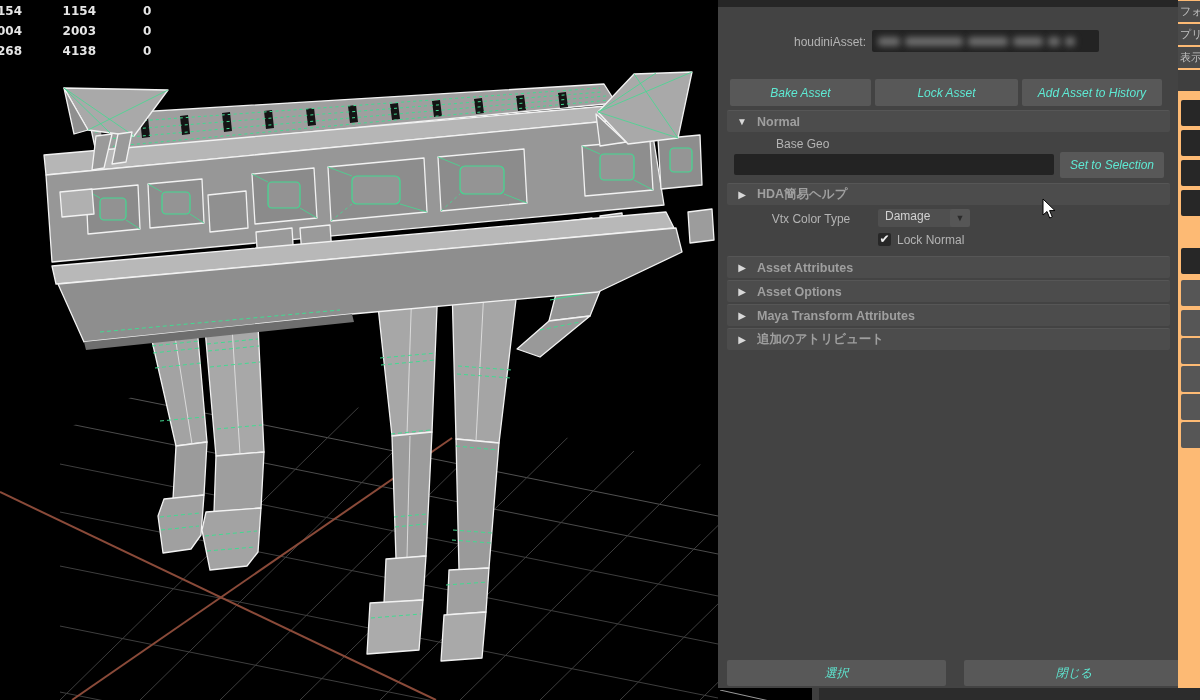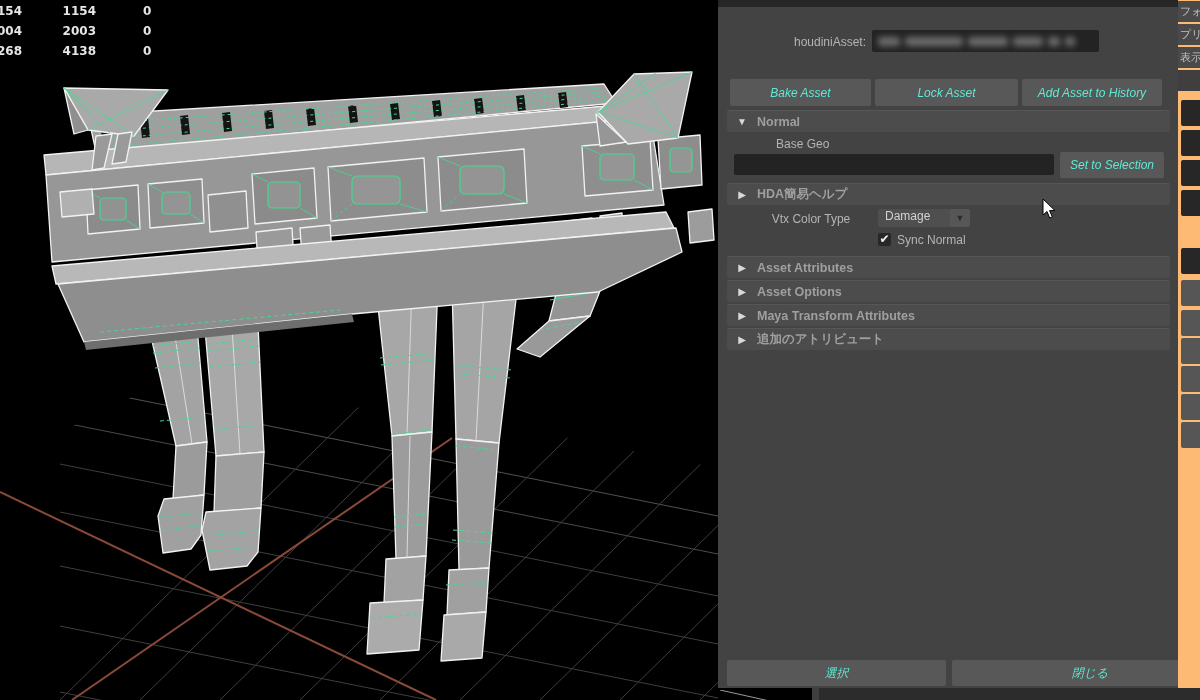--- a/index.html
+++ b/index.html
@@ -318,41 +318,41 @@
       <span>HDA簡易ヘルプ</span>
     </div>
 
     <span class="plabel" style="left:17px;top:212px;width:152px;text-align:center;">Vtx Color Type</span>
     <div class="dd" style="left:160px;top:209px;width:69px;height:18px;">
       <span>Damage</span>
     </div>
     <div class="ddarrow" style="left:232px;top:209px;width:20px;height:18px;">▼</div>
 
     <div class="cbx" style="left:160px;top:233px;">✔</div>
-    <span class="plabel" style="left:179px;top:233px;">Sync Normal</span>
+    <span class="plabel" style="left:179px;top:233px;">Lock Normal</span>
 
     <div class="fhdr" style="top:256px;">
       <span class="tri">▶</span>
       <span>Asset Attributes</span>
     </div>
     <div class="fhdr" style="top:280px;">
       <span class="tri">▶</span>
       <span>Asset Options</span>
     </div>
     <div class="fhdr" style="top:304px;">
       <span class="tri">▶</span>
       <span>Maya Transform Attributes</span>
     </div>
     <div class="fhdr" style="top:328px;">
       <span class="tri">▶</span>
       <span>追加のアトリビュート</span>
     </div>
 
     <div class="mbtn" style="left:9px;top:660px;width:219px;height:26px;">選択</div>
-    <div class="mbtn" style="left:234px;top:660px;width:220px;height:26px;padding-left:28px;">閉じる</div>
+    <div class="mbtn" style="left:246px;top:660px;width:220px;height:26px;">閉じる</div>
   </div>
 
   <div id="rstrip">
     <div class="rtab" style="top:1px;">フォ</div>
     <div class="rtab" style="top:24px;">プリ</div>
     <div class="rtab" style="top:47px;">表示</div>
     <div class="rtab" style="top:70px;background:#3f3f3f;"></div>
     <div class="rsqD" style="top:100px;"></div>
     <div class="rsqD" style="top:130px;"></div>
     <div class="rsqD" style="top:160px;"></div>

